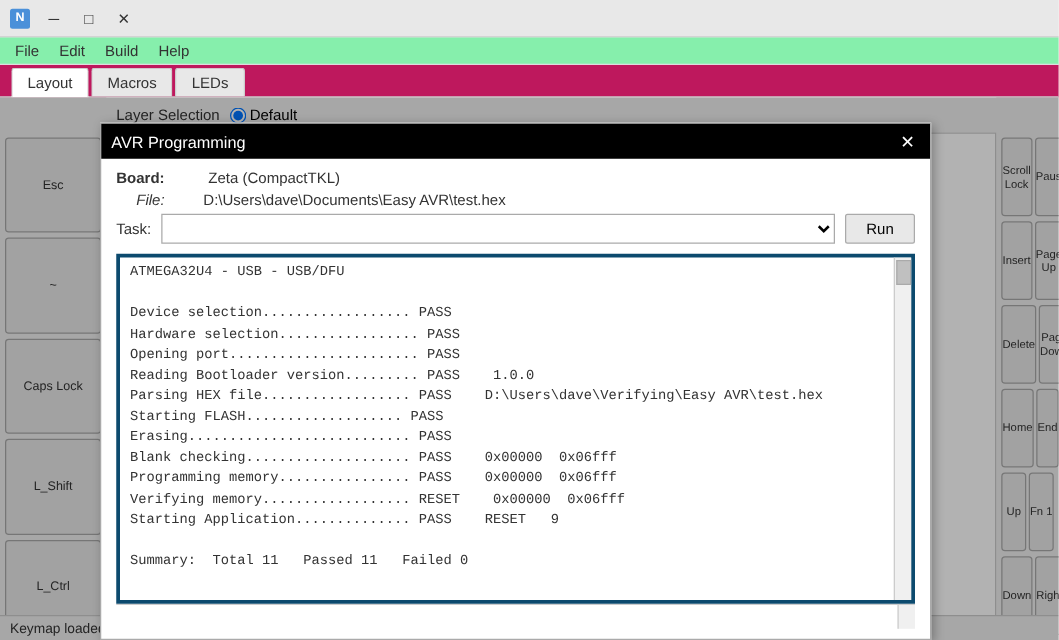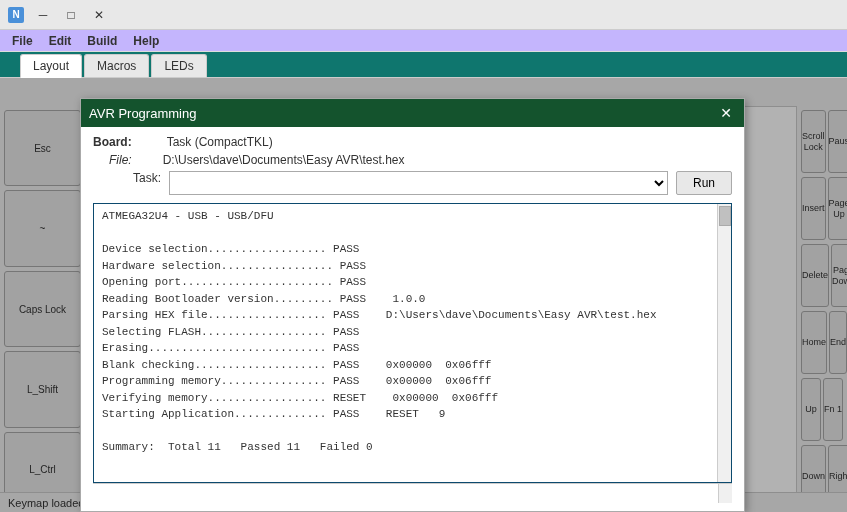--- a/index.html
+++ b/index.html
@@ -52,42 +52,41 @@
       cursor: pointer;
       display: flex;
       align-items: center;
       justify-content: center;
       font-size: 12px;
       color: #333;
     }
 
     
     .menu-bar {
-      background: #c4b5fd;
+      background: #86efac;
       height: 22px;
       display: flex;
       align-items: center;
       padding: 0 4px;
       border-bottom: 1px solid #ddd;
-      font-weight: bold;
     }
     .menu-item {
       padding: 2px 8px;
       cursor: pointer;
       color: #333;
       font-size: 12px;
     }
 
     
     .tabs-bar {
-      background: #0f766e;
+      background: #be185d;
       height: 26px;
       display: flex;
       align-items: flex-end;
-      padding: 0 20px;
+      padding: 0 9px;
       border-bottom: 1px solid #ccc;
     }
     .tab {
       padding: 4px 12px;
       cursor: pointer;
       border: 1px solid #ccc;
       border-bottom: none;
       background: #e8e8e8;
       color: #333;
       font-size: 12px;
@@ -221,21 +220,21 @@
     .modal {
       background: white;
       border: 1px solid #aaa;
       box-shadow: 2px 2px 8px rgba(0,0,0,0.3);
       width: 665px;
       min-height: 380px;
       position: relative;
     }
 
     .modal-title-bar {
-      background: #14532d;
+      background: #000000;
       color: white;
       height: 28px;
       display: flex;
       align-items: center;
       padding: 0 8px;
       font-size: 13px;
     }
     .modal-title-text {
       flex: 1;
     }
@@ -263,24 +262,23 @@
       display: flex;
       gap: 31px;
     }
     .modal-info-label {
       font-weight: bold;
       margin-right: 4px;
     }
 
     .modal-task-row {
       display: flex;
-      align-items: flex-start;
+      align-items: center;
       gap: 8px;
       margin-bottom: 8px;
-      margin-left: 40px;
     }
     .modal-task-label {
       font-size: 12px;
       color: #333;
     }
     .modal-task-select {
       flex: 1;
       height: 24px;
       font-size: 12px;
       border: 1px solid #aaa;
@@ -293,21 +291,21 @@
       background: #e8e8e8;
       border: 1px solid #aaa;
       cursor: pointer;
       font-size: 12px;
       border-radius: 2px;
     }
 
     
     .console-area {
       background: white;
-      border: 1px solid #0c4a6e;
+      border: 3px solid #0c4a6e;
       margin: 0 0 0 0;
       height: 280px;
       overflow-y: auto;
       position: relative;
     }
     .console-content {
       padding: 4px 8px;
       font-family: 'Courier New', monospace;
       font-size: 11px;
       color: #333;
@@ -379,20 +377,29 @@
 </div>
 
 <div class="tabs-bar">
   <div class="tab active">Layout</div>
   <div class="tab">Macros</div>
   <div class="tab">LEDs</div>
 </div>
 
 <div class="main-content">
 
+  <div class="layer-sel-area">
+    <span class="layer-sel-label">Layer Selection</span>
+    <div class="layer-radio-group">
+      <div class="layer-radio-item">
+        <input type="radio" checked="" style="">
+        <span>Default</span>
+      </div>
+    </div>
+  </div>
 
   <div class="left-keys">
     <div class="lkey">Esc</div>
     <div class="lkey">~</div>
     <div class="lkey">Caps Lock</div>
     <div class="lkey">L_Shift</div>
     <div class="lkey">L_Ctrl</div>
   </div>
 
   <div class="keyboard-area">
@@ -434,21 +441,21 @@
 
       <div class="modal-title-bar">
         <span class="modal-title-text">AVR Programming</span>
         <button class="modal-close-btn">✕</button>
       </div>
 
       <div class="modal-body">
 
         <div class="modal-info-row">
           <span class="modal-info-label">Board:</span>
-          <span>Task (CompactTKL)</span>
+          <span>Zeta (CompactTKL)</span>
         </div>
 
         <div class="modal-info-row">
           <span style="margin-left: 16px; font-style: italic;">File:</span>
           <span>D:\Users\dave\Documents\Easy AVR\test.hex</span>
         </div>
 
         <div class="modal-task-row">
           <span class="modal-task-label">Task:</span>
           <select class="modal-task-select">
@@ -461,22 +468,22 @@
         </div>
 
         <div class="console-area">
           <div class="console-content">
             <div class="console-line">ATMEGA32U4 - USB - USB/DFU</div>
             <div class="console-line">&nbsp;</div>
             <div class="console-line">Device selection.................. PASS</div>
             <div class="console-line">Hardware selection................. PASS</div>
             <div class="console-line">Opening port....................... PASS</div>
             <div class="console-line">Reading Bootloader version......... PASS    1.0.0</div>
-            <div class="console-line">Parsing HEX file.................. PASS    D:\Users\dave\Documents\Easy AVR\test.hex</div>
-            <div class="console-line">Selecting FLASH................... PASS</div>
+            <div class="console-line">Parsing HEX file.................. PASS    D:\Users\dave\Verifying\Easy AVR\test.hex</div>
+            <div class="console-line">Starting FLASH................... PASS</div>
             <div class="console-line">Erasing........................... PASS</div>
             <div class="console-line">Blank checking.................... PASS    0x00000  0x06fff</div>
             <div class="console-line">Programming memory................ PASS    0x00000  0x06fff</div>
             <div class="console-line">Verifying memory.................. RESET    0x00000  0x06fff</div>
             <div class="console-line">Starting Application.............. PASS    RESET   9</div>
             <div class="console-line">&nbsp;</div>
             <div class="console-line">Summary:  Total 11   Passed 11   Failed 0</div>
           </div>
 
           <div style="position:absolute; right:0; top:0; width:14px; height:100%; background:#f0f0f0; border-left:1px solid #ccc;">

